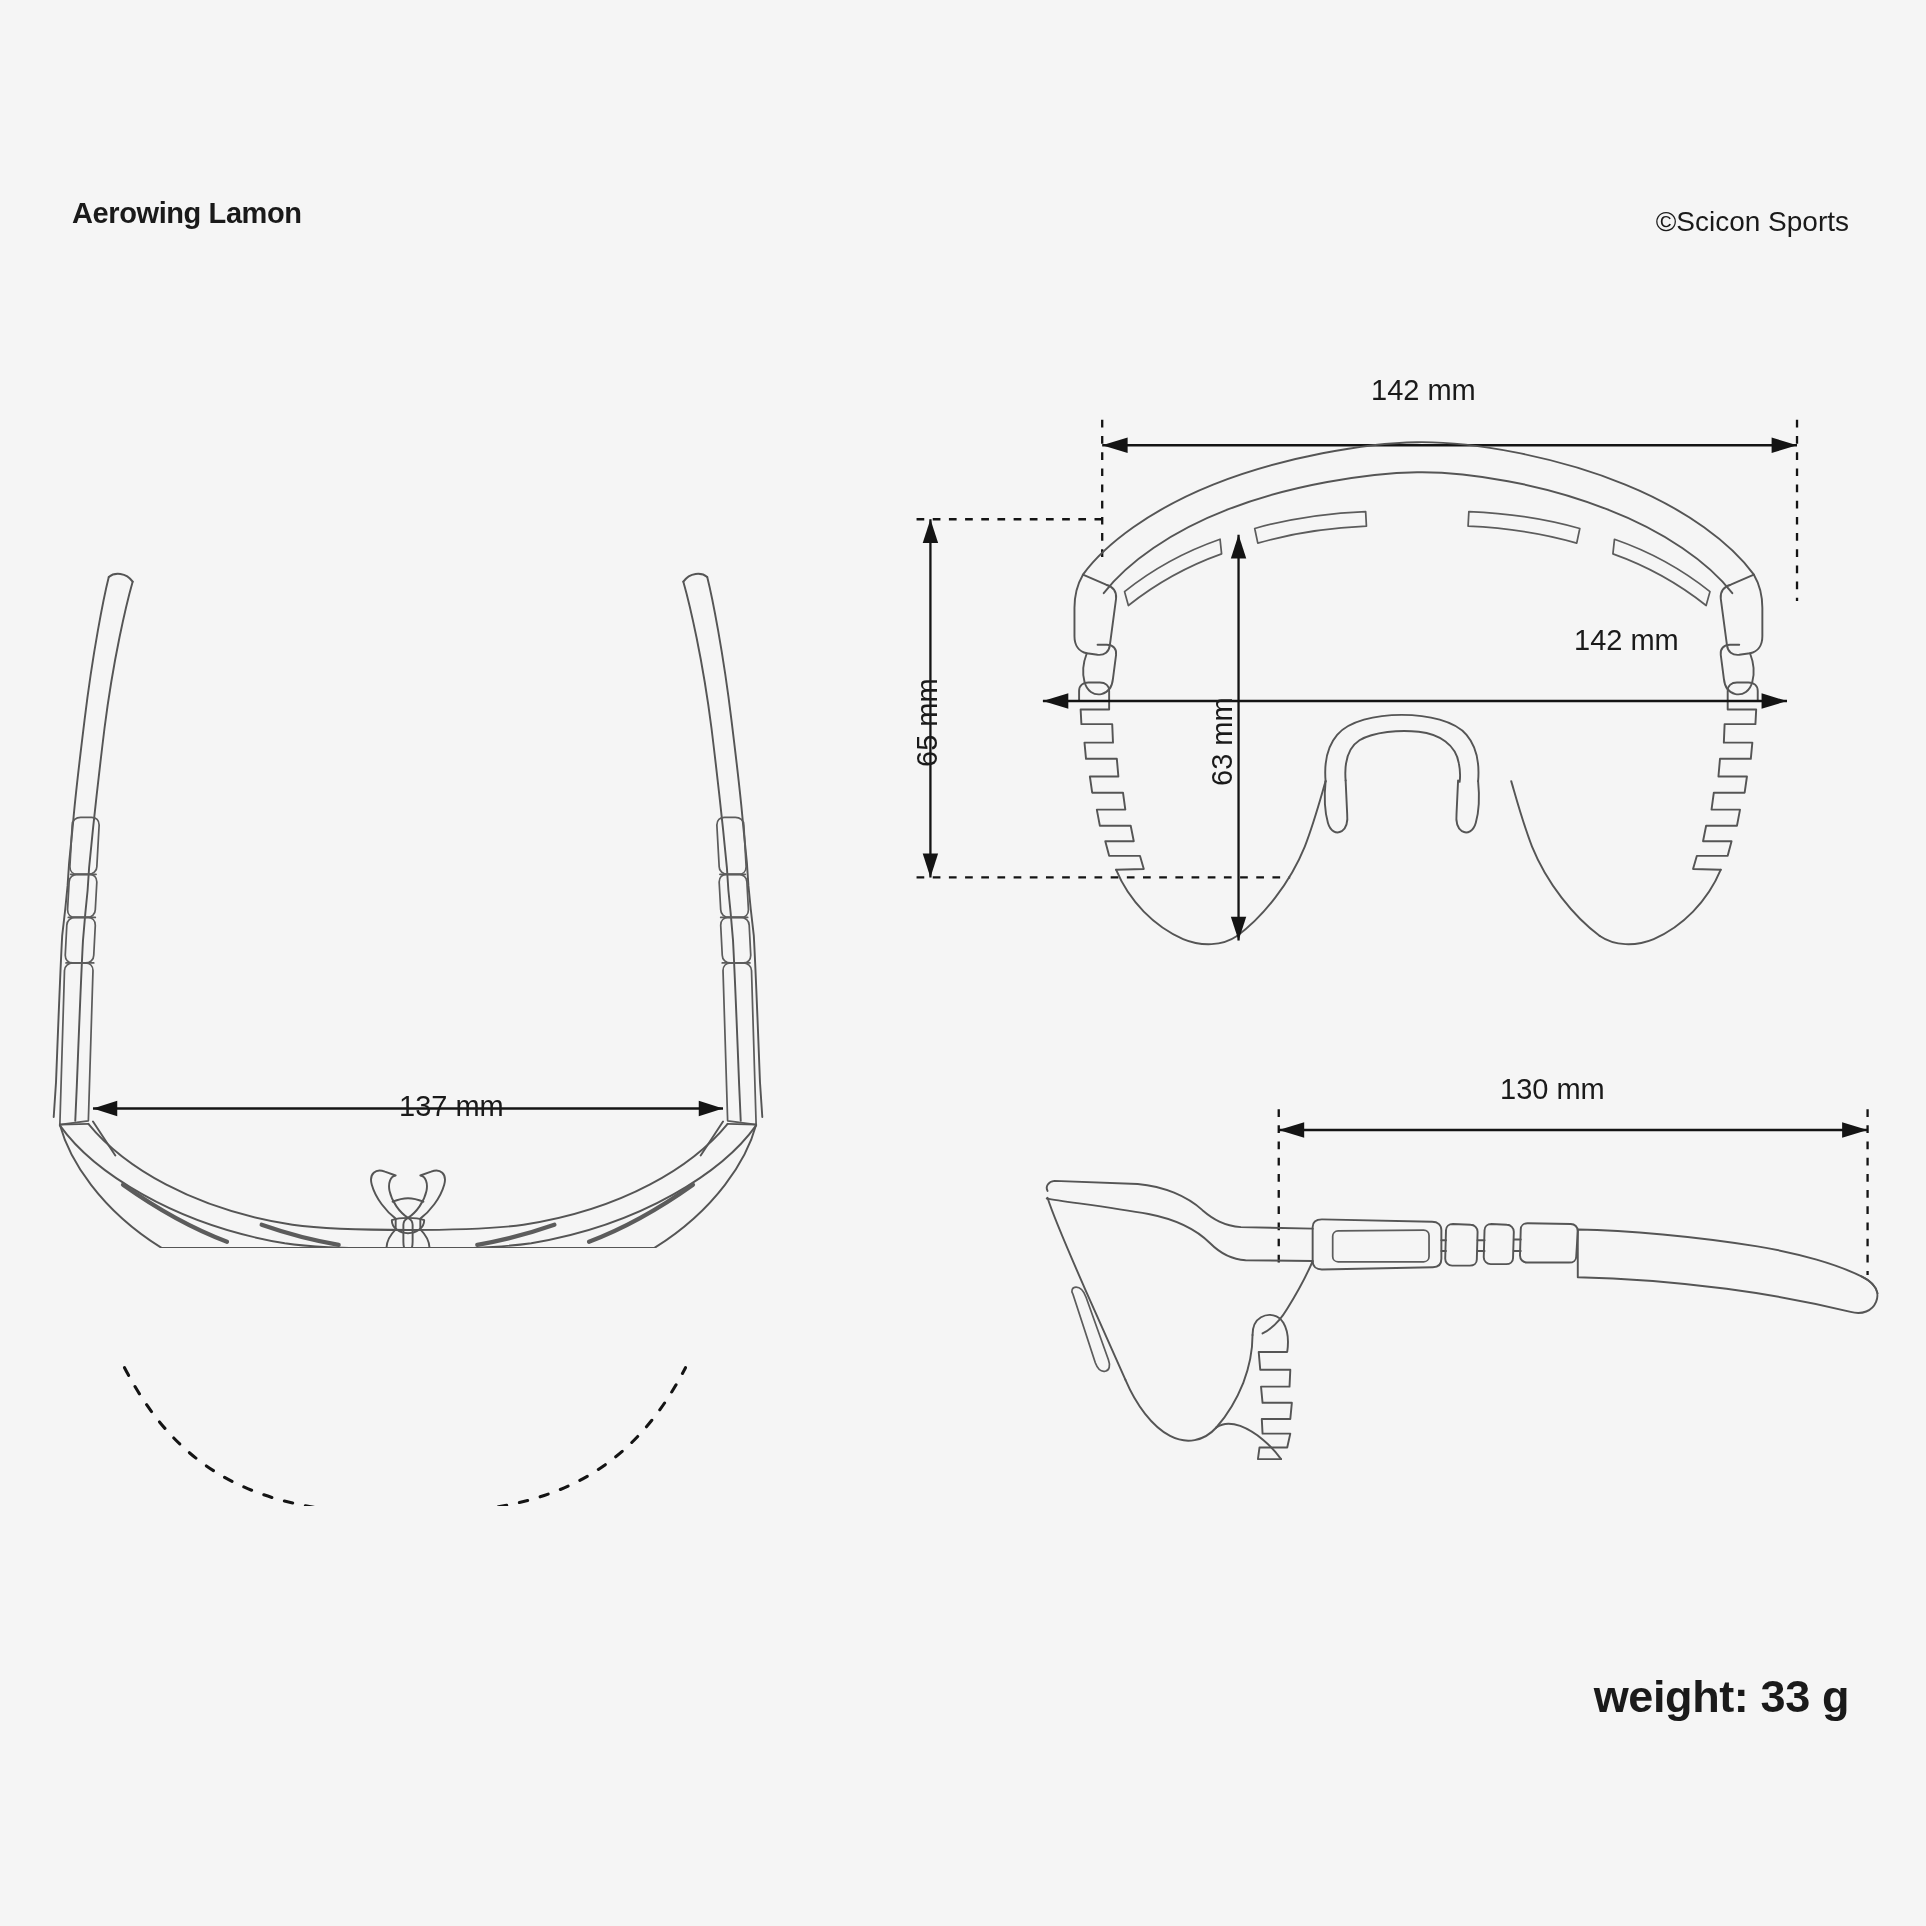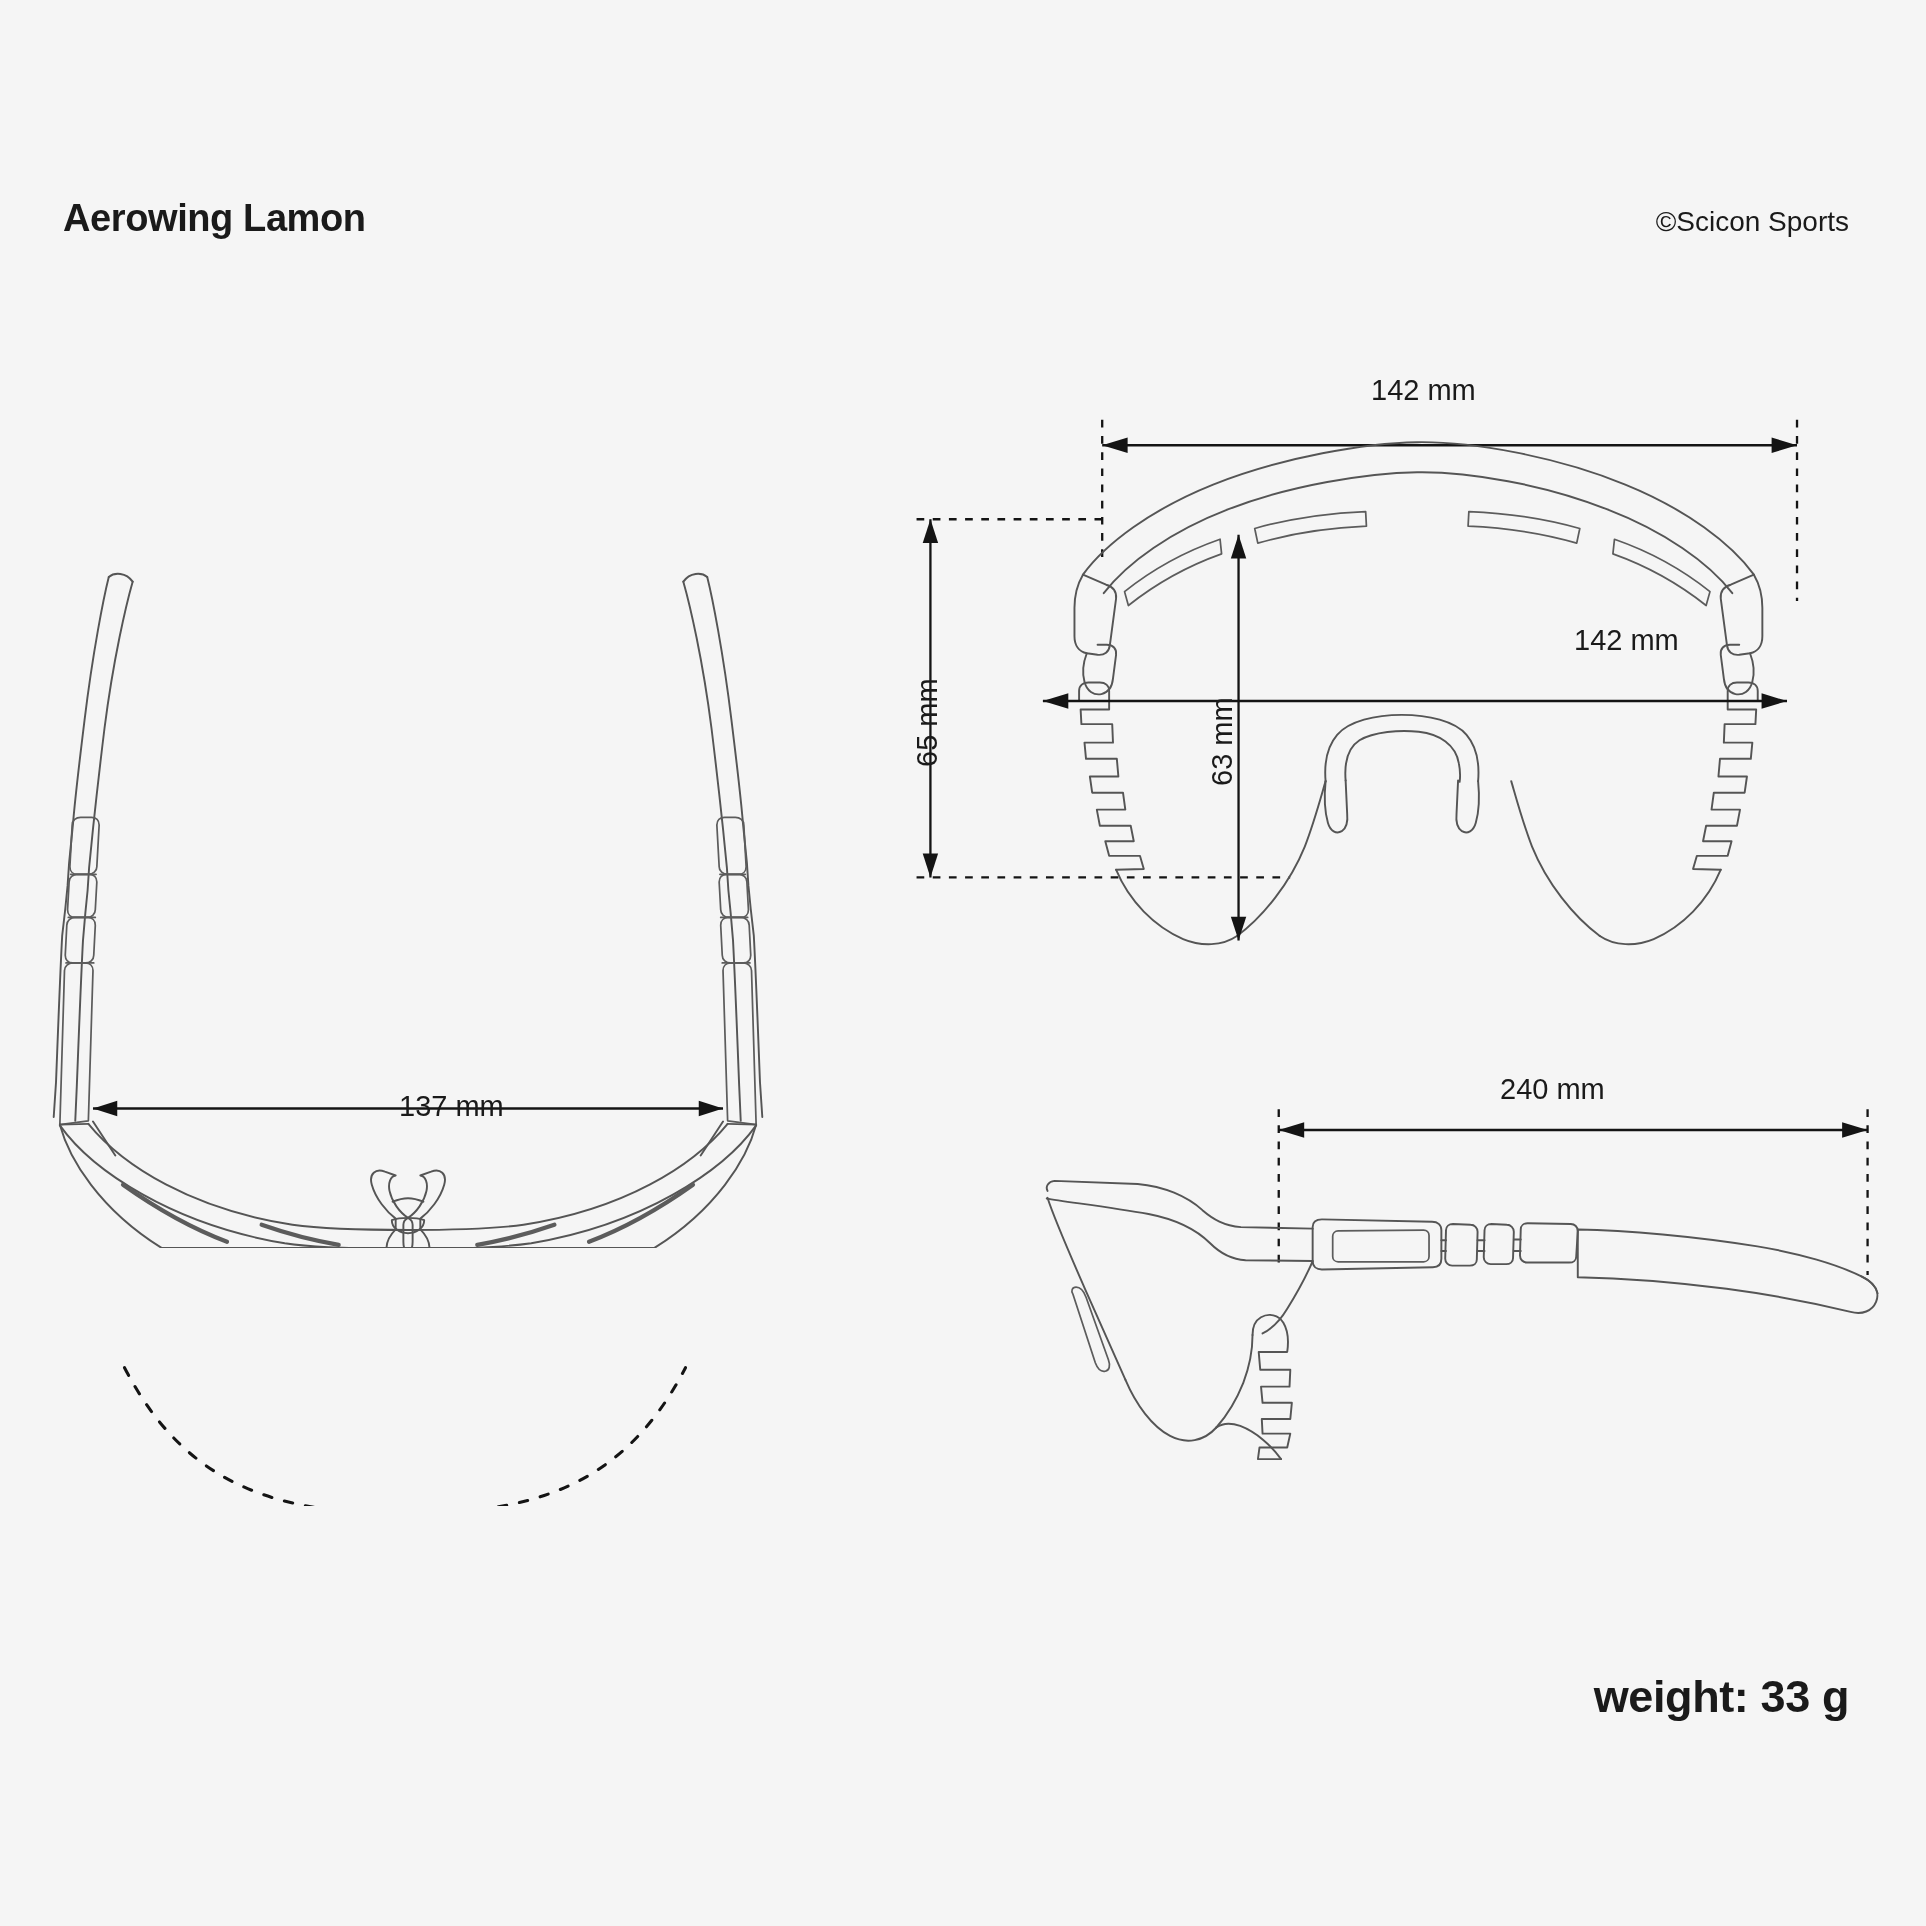--- a/index.html
+++ b/index.html
@@ -16,23 +16,23 @@
     position: relative;
     width: 1926px;
     height: 1927px;
     background: #f5f5f5;
     overflow: hidden;
   }
 
   
   #product-title {
     position: absolute;
-    left: 63px;
+    left: 72px;
     top: 199px;
-    font-size: 38px;
+    font-size: 29px;
     font-weight: bold;
     letter-spacing: -0.4px;
     line-height: 1;
     white-space: nowrap;
   }
   #copyright {
     position: absolute;
     right: 77px;
     top: 208px;
     font-size: 28px;
@@ -428,18 +428,18 @@
              L676,900 L752,900 L748,942 L674,942 L676,980 L748,980
              L740,1016 L668,1016 L664,1046 L724,1046"></path>
 
     <path class="outline" d="M806,532 C790,570 766,614 740,656
              C722,686 700,708 676,720"></path>
 
     <path class="outline" d="M724,1046 C700,1012 660,976 618,960
              C590,950 570,954 556,964"></path>
   </svg>
 
-  <div class="dim-text" id="dim-130">240 mm</div>
+  <div class="dim-text" id="dim-130">130 mm</div>
 
   <div id="weight-label">weight: 33 g</div>
 
 </div>
 
 
 </body></html>

